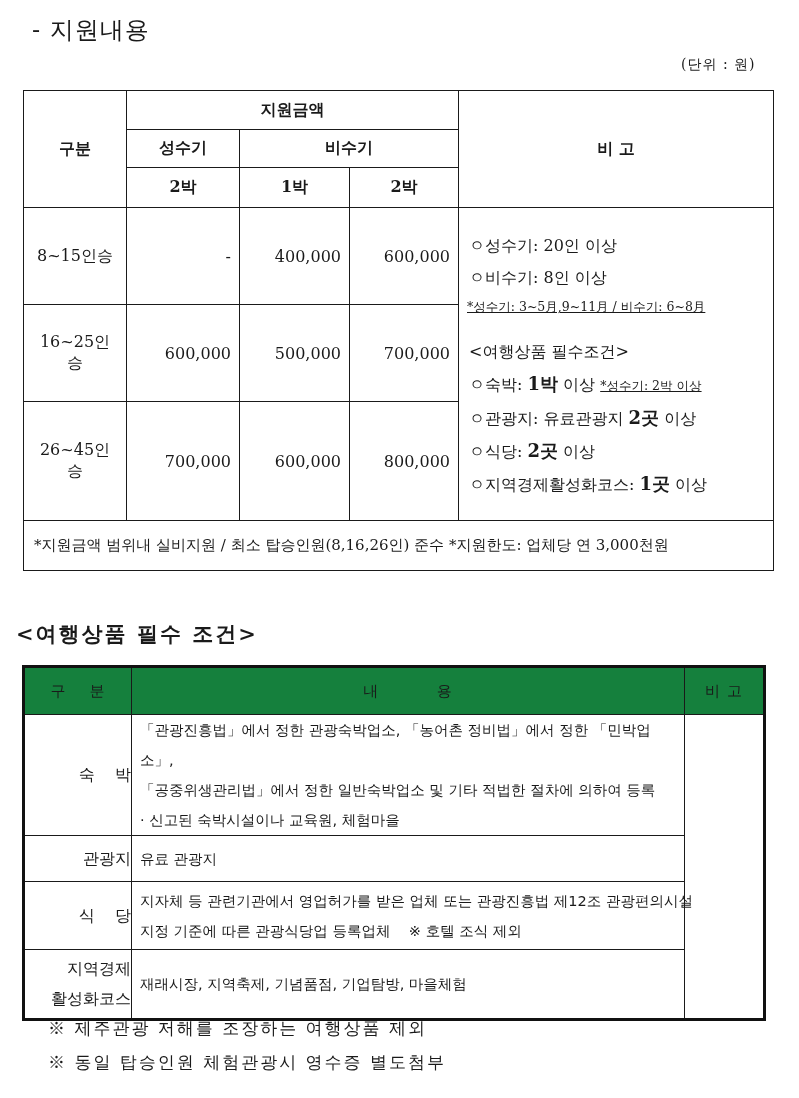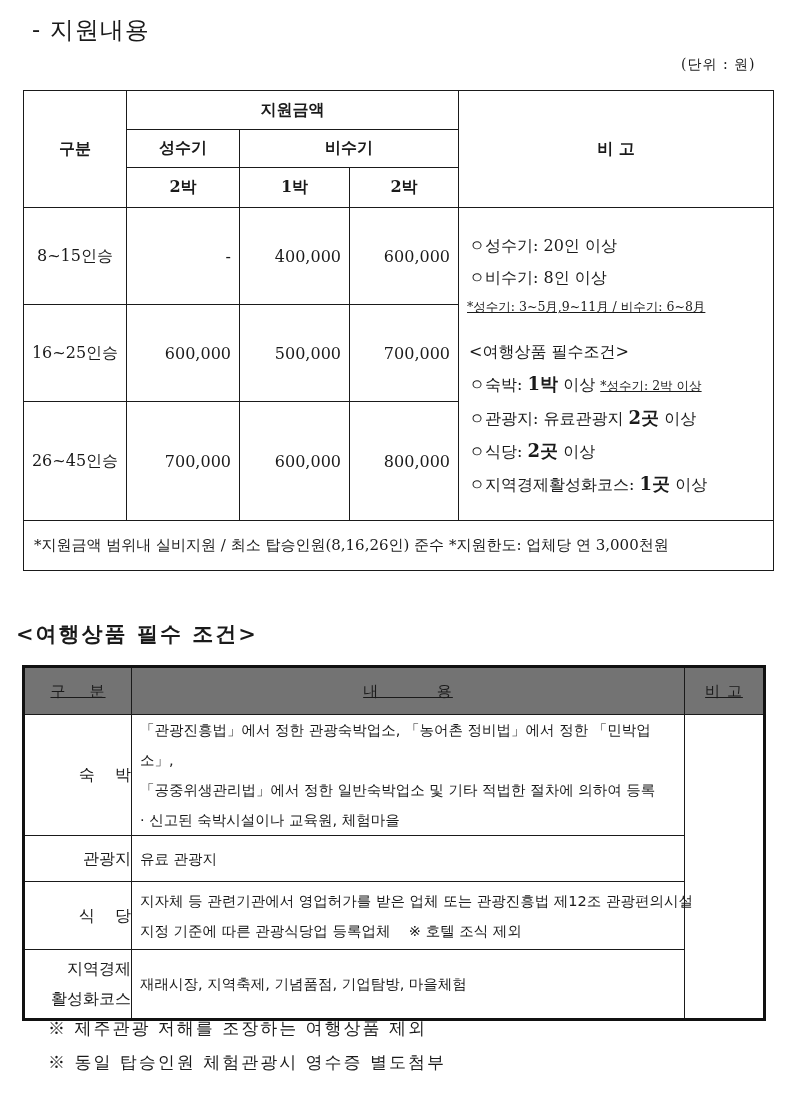--- a/index.html
+++ b/index.html
@@ -11,21 +11,21 @@
   .abs { position: absolute; text-align: center; }
   .heading1 { left: 32px; top: 14px; font-size: 24px; letter-spacing: 1px; }
   .unit { left: 681px; top: 56px; font-size: 14px; letter-spacing: 1px; }
 
   
   table.t1 {
     position: absolute; left: 23px; top: 90px; width: 750px;
     border-collapse: collapse; table-layout: fixed;
     font-size: 16px;
   }
-  table.t1 td { border: 1px solid #1a1a1a; padding: 0; }
+  table.t1 td { border: 1px solid #1a1a1a; padding: 8px; }
   .t1 .hdr { text-align: center; font-weight: bold; }
   .t1 .cat { text-align: center; }
   .t1 .num { text-align: right; padding-right: 8px; }
   .t1 .remark { vertical-align: top; padding: 22px 8px 0 10px; font-size: 16px; line-height: 32px; }
   .t1 .remark .line { white-space: nowrap; }
   .t1 .remark .small { font-size: 12.5px; text-decoration: underline; }
   .t1 .remark .season { font-size: 12.5px; text-decoration: underline; line-height: 26px; display:block; margin-left:-2px; margin-bottom: 16px; }
   .t1 .remark b { font-size: 18px; }
   .t1 .note { padding-left: 10px; font-size: 15px; white-space: nowrap; }
 
@@ -33,21 +33,21 @@
 
   
   table.t2 {
     position: absolute; left: 22px; top: 665px; width: 744px;
     border-collapse: collapse; table-layout: fixed;
     border: 3px solid #111;
     font-family: "DejaVu Sans", "Liberation Sans", sans-serif;
     font-size: 15px;
   }
   table.t2 td { border: 1px solid #1a1a1a; padding: 0; }
-  .t2 .gray { background: #737373; text-align: center; letter-spacing: 1px; text-decoration: underline; }
+  .t2 .gray { background: #15803d; text-align: center; letter-spacing: 1px; }
   .t2 .label { text-align: right; font-size: 16px; line-height: 30px; }
   .t2 .content { padding-left: 8px; line-height: 30px; font-size: 14.5px; }
 
   .foot { left: 48px; font-size: 17px; letter-spacing: 2px; }
   .foot1 { top: 1017px; }
   .foot2 { top: 1051px; }
 </style>
 </head>
 <body>
 

